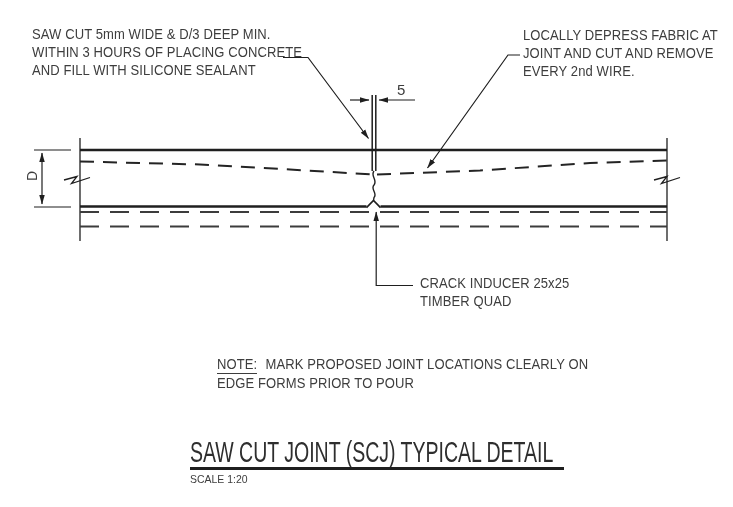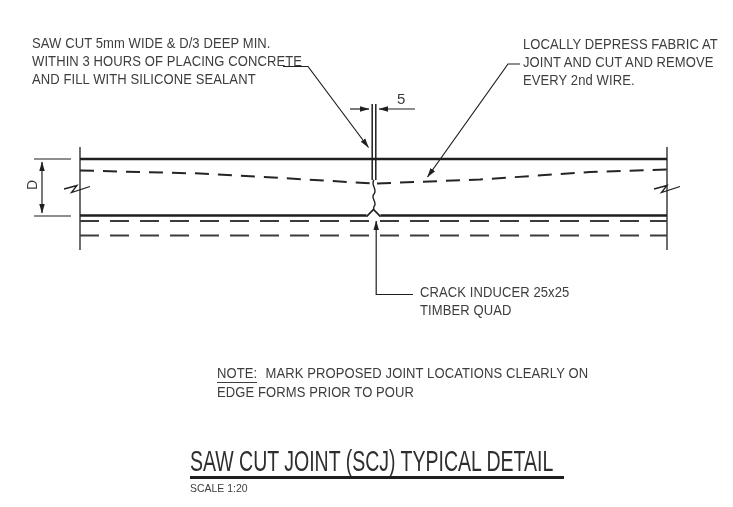--- a/index.html
+++ b/index.html
@@ -3,21 +3,21 @@
 <meta charset="utf-8">
 <style>
   html,body{margin:0;padding:0;}
   body{
     width:733px;height:507px;
     background:#ffffff;
     font-family:"Liberation Sans", sans-serif;
     position:relative;
     overflow:hidden;
   }
-  .canvas{position:absolute;left:0;top:17px;width:733px;height:386px;}
+  .canvas{position:absolute;left:0;top:8px;width:733px;height:386px;}
   svg.draw{position:absolute;left:0;top:0;}
   .txt{
     position:absolute;
     color:#3d3d3d;
     font-size:14px;
     line-height:18px;
     white-space:nowrap;
     letter-spacing:0.1px;
     transform:scaleX(0.93);
     transform-origin:left top;

